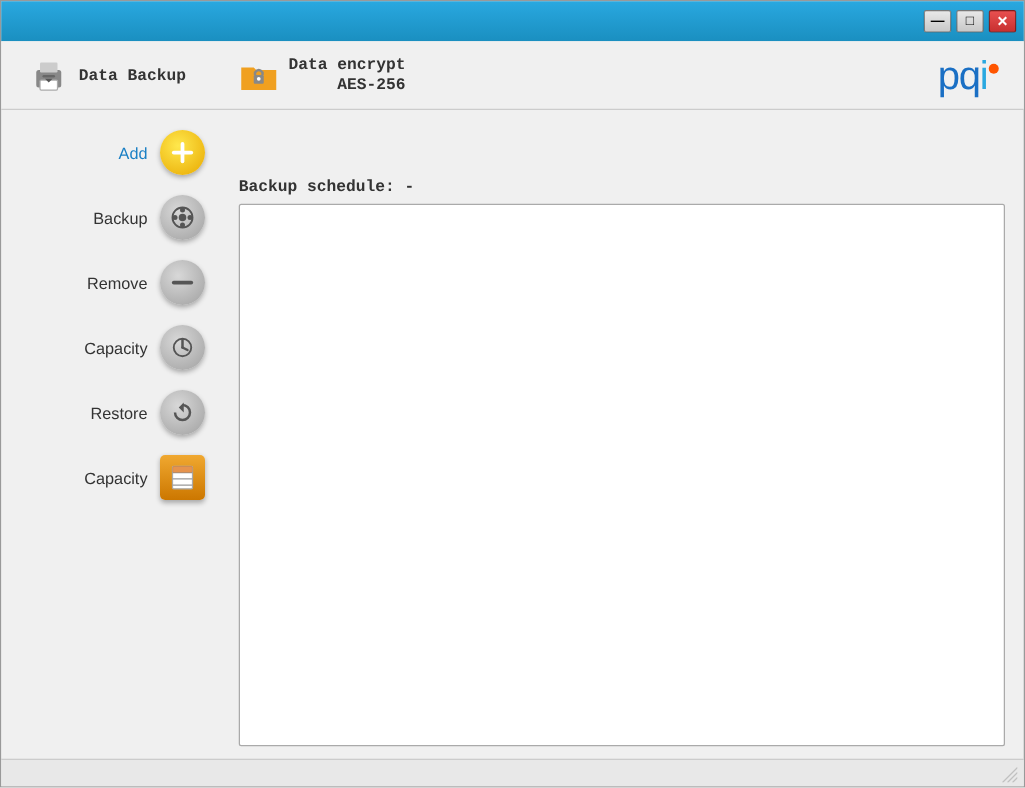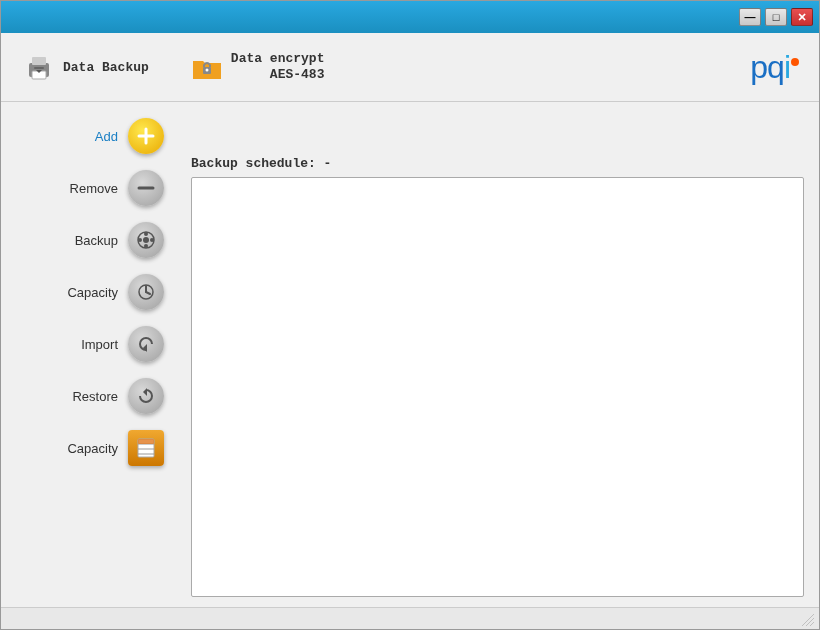--- a/index.html
+++ b/index.html
@@ -50,21 +50,21 @@
       font-weight: bold;
       color: #000;
     }
 
     .tb-btn.minimize { background: linear-gradient(to bottom, #e8e8e8, #c8c8c8); }
     .tb-btn.maximize { background: linear-gradient(to bottom, #e8e8e8, #c8c8c8); }
     .tb-btn.close { background: linear-gradient(to bottom, #e85050, #c83030); color: #fff; }
 
     
     .toolbar {
-      height: 69px;
+      height: 55px;
       background: #f0f0f0;
       border-bottom: 1px solid #ccc;
       display: flex;
       align-items: center;
       padding: 0 20px;
       flex-shrink: 0;
     }
 
     .toolbar-items {
       display: flex;
@@ -267,21 +267,21 @@
             <path d="M4,14 L4,30 L32,30 L32,14 Z" fill="#f0a020"></path>
             <path d="M4,14 L4,12 L14,12 L16,14 Z" fill="#f0a020"></path>
 
             <rect x="14" y="18" width="8" height="7" rx="1" fill="#888"></rect>
             <path d="M15,18 L15,16 Q18,12 21,16 L21,18" fill="none" stroke="#888" stroke-width="2"></path>
             <circle cx="18" cy="21" r="1.5" fill="#fff"></circle>
           </svg>
         </div>
         <div style="display:flex;flex-direction:column;line-height:1.2;text-align:right;">
           <span>Data encrypt</span>
-          <span>AES-483</span>
+          <span>AES-256</span>
         </div>
       </div>
 
     </div>
 
     <div class="pqi-logo">
       <span class="pqi-p">p</span><span class="pqi-q">q</span><span class="pqi-i">i</span><span class="pqi-dot"></span>
     </div>
   </div>
 
@@ -289,31 +289,20 @@
 
     <div class="sidebar">
 
       <div class="sidebar-item">
         <span class="sidebar-label blue">Add</span>
         <div class="sidebar-icon">
           <div class="circle-btn circle-yellow">
             <svg width="22" height="22" viewBox="0 0 22 22">
               <line x1="11" y1="4" x2="11" y2="18" stroke="#fff" stroke-width="3" stroke-linecap="round"></line>
               <line x1="4" y1="11" x2="18" y2="11" stroke="#fff" stroke-width="3" stroke-linecap="round"></line>
-            </svg>
-          </div>
-        </div>
-      </div>
-
-      <div class="sidebar-item">
-        <span class="sidebar-label">Remove</span>
-        <div class="sidebar-icon">
-          <div class="circle-btn circle-gray">
-            <svg width="22" height="22" viewBox="0 0 22 22">
-              <line x1="4" y1="11" x2="18" y2="11" stroke="#555" stroke-width="3" stroke-linecap="round"></line>
             </svg>
           </div>
         </div>
       </div>
 
       <div class="sidebar-item">
         <span class="sidebar-label">Backup</span>
         <div class="sidebar-icon">
           <div class="circle-btn circle-gray">
             <svg width="22" height="22" viewBox="0 0 22 22">
@@ -322,45 +311,45 @@
               <circle cx="11" cy="11" r="3" fill="#555"></circle>
               <circle cx="11" cy="5" r="2" fill="#555"></circle>
               <circle cx="11" cy="17" r="2" fill="#555"></circle>
               <circle cx="5" cy="11" r="2" fill="#555"></circle>
               <circle cx="17" cy="11" r="2" fill="#555"></circle>
             </svg>
           </div>
         </div>
       </div>
 
+      <div class="sidebar-item">
+        <span class="sidebar-label">Remove</span>
+        <div class="sidebar-icon">
+          <div class="circle-btn circle-gray">
+            <svg width="22" height="22" viewBox="0 0 22 22">
+              <line x1="4" y1="11" x2="18" y2="11" stroke="#555" stroke-width="3" stroke-linecap="round"></line>
+            </svg>
+          </div>
+        </div>
+      </div>
+
 
       <div class="sidebar-item">
         <span class="sidebar-label">Capacity</span>
         <div class="sidebar-icon">
           <div class="circle-btn circle-gray">
             <svg width="22" height="22" viewBox="0 0 22 22">
               <circle cx="11" cy="11" r="7" fill="none" stroke="#555" stroke-width="1.5"></circle>
               <line x1="11" y1="11" x2="11" y2="5" stroke="#555" stroke-width="2" stroke-linecap="round"></line>
               <line x1="11" y1="11" x2="15" y2="13" stroke="#555" stroke-width="2" stroke-linecap="round"></line>
             </svg>
           </div>
         </div>
       </div>
 
-      <div class="sidebar-item">
-        <span class="sidebar-label">Import</span>
-        <div class="sidebar-icon">
-          <div class="circle-btn circle-gray">
-            <svg width="22" height="22" viewBox="0 0 22 22">
-              <path d="M17,11 A6,6 0 1,0 11,17" fill="none" stroke="#555" stroke-width="2"></path>
-              <polygon points="8,15 12,19 12,11" fill="#555"></polygon>
-            </svg>
-          </div>
-        </div>
-      </div>
 
       <div class="sidebar-item">
         <span class="sidebar-label">Restore</span>
         <div class="sidebar-icon">
           <div class="circle-btn circle-gray">
             <svg width="22" height="22" viewBox="0 0 22 22">
               <path d="M5,11 A6,6 0 1,0 11,5" fill="none" stroke="#555" stroke-width="2"></path>
               <polygon points="8,7 12,3 12,11" fill="#555"></polygon>
             </svg>
           </div>

